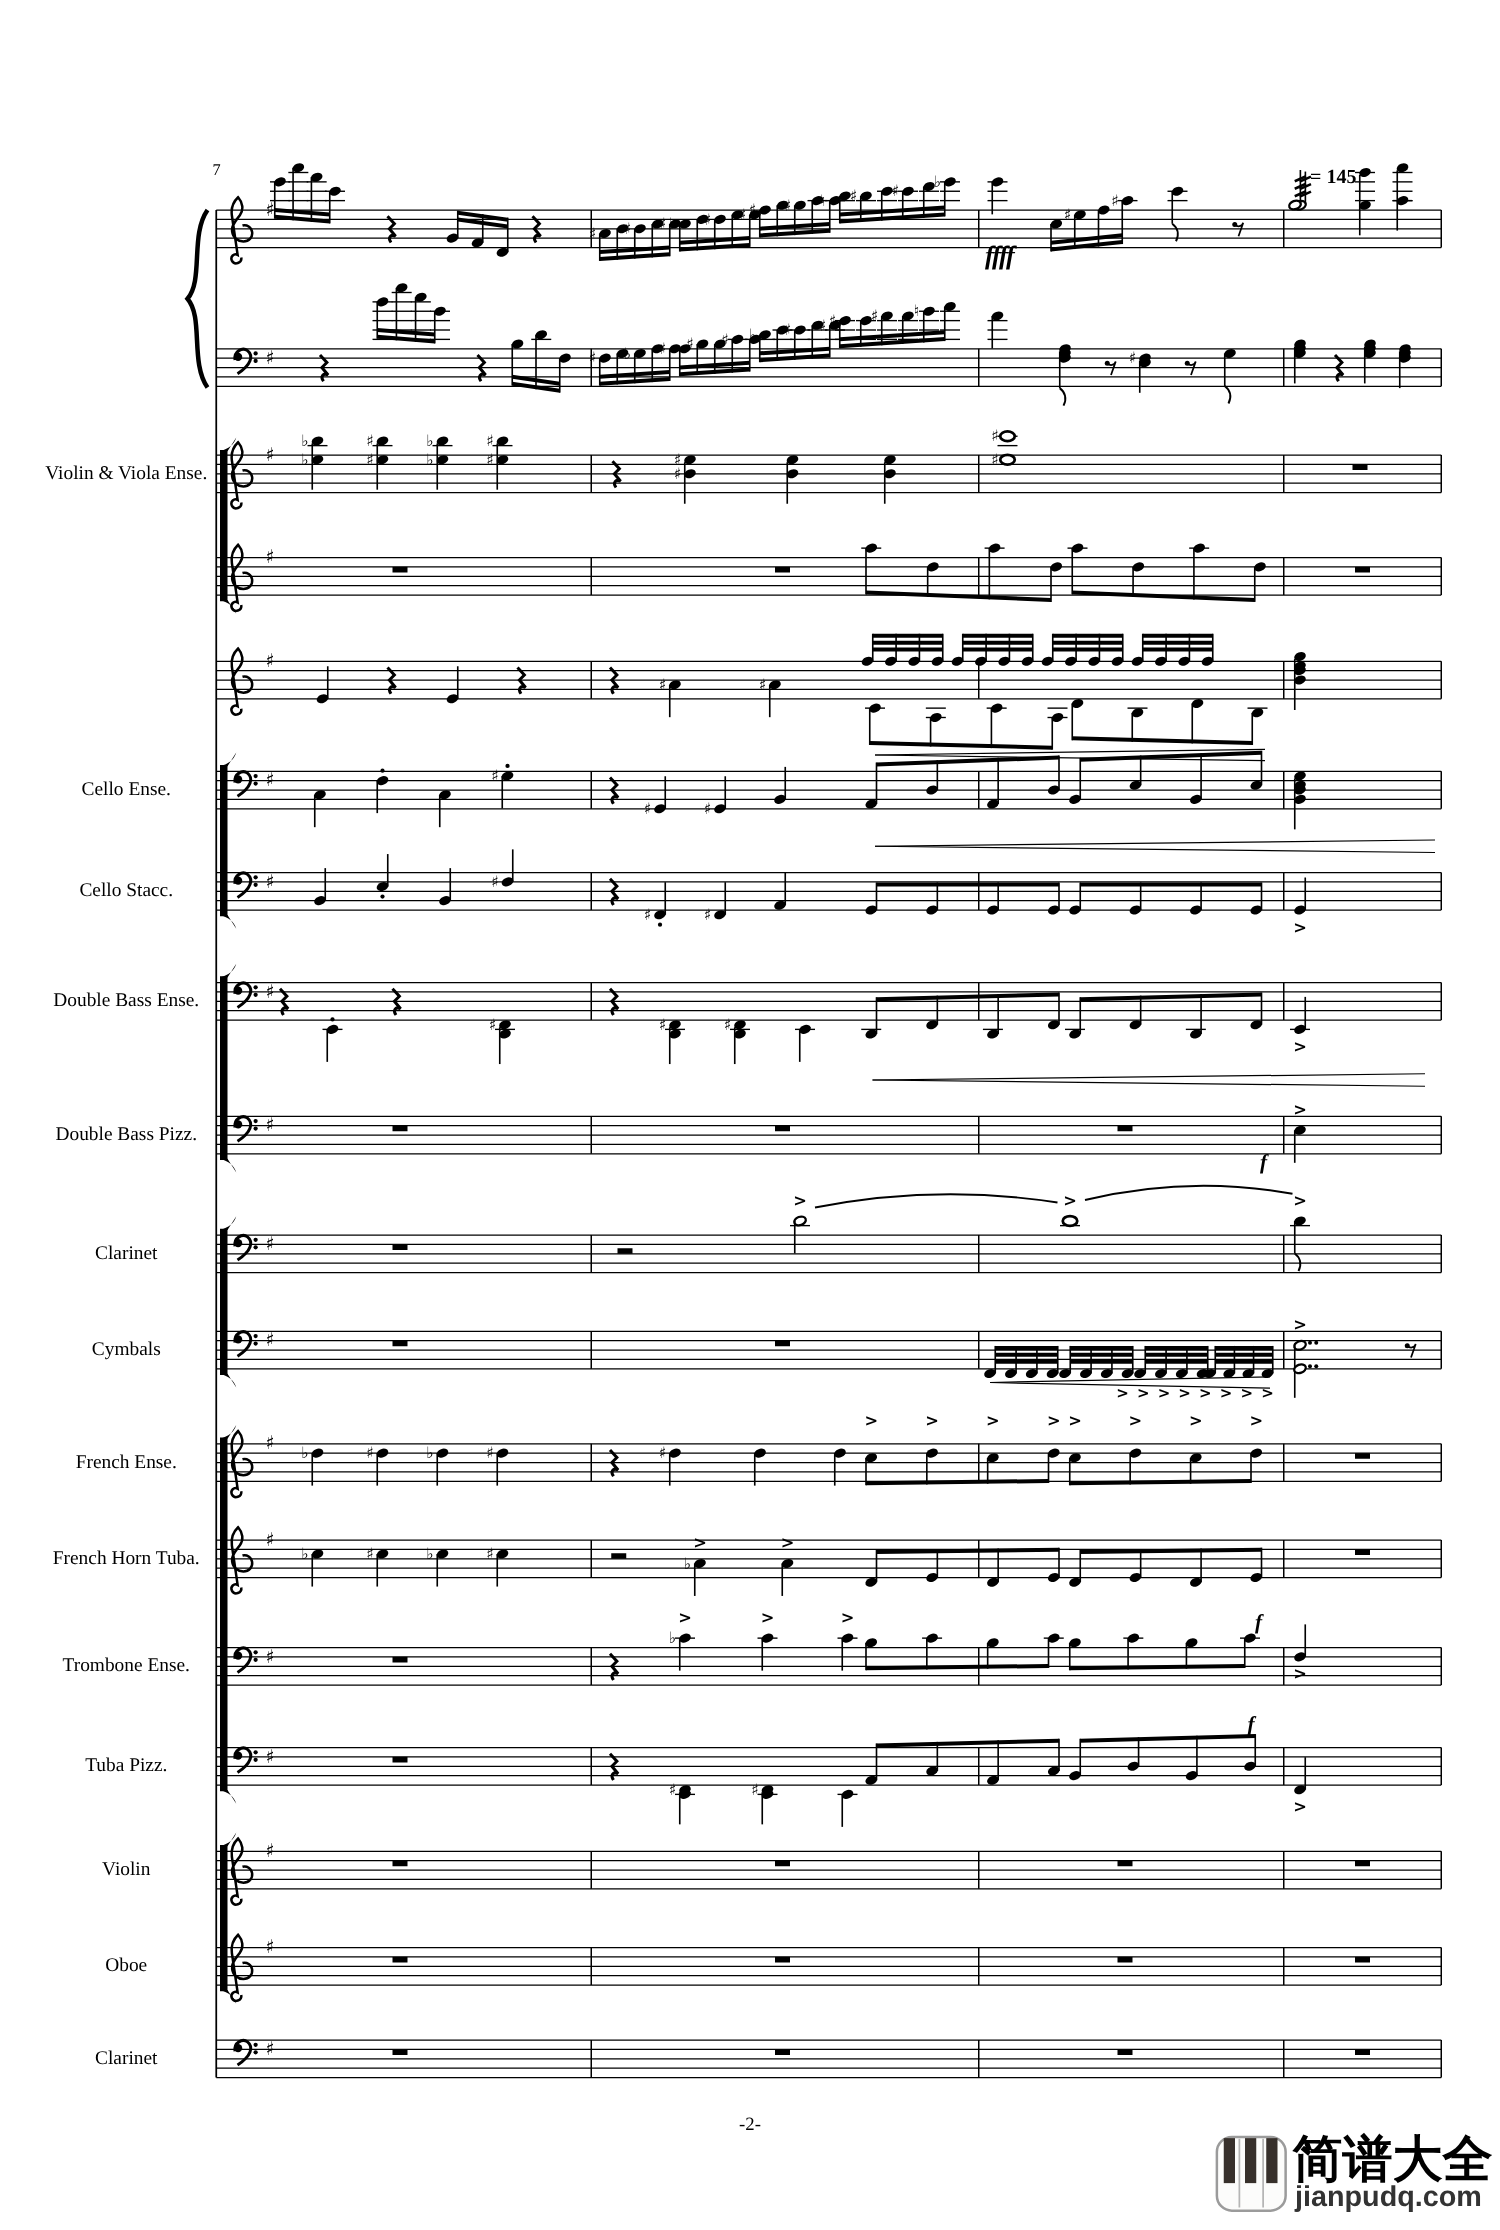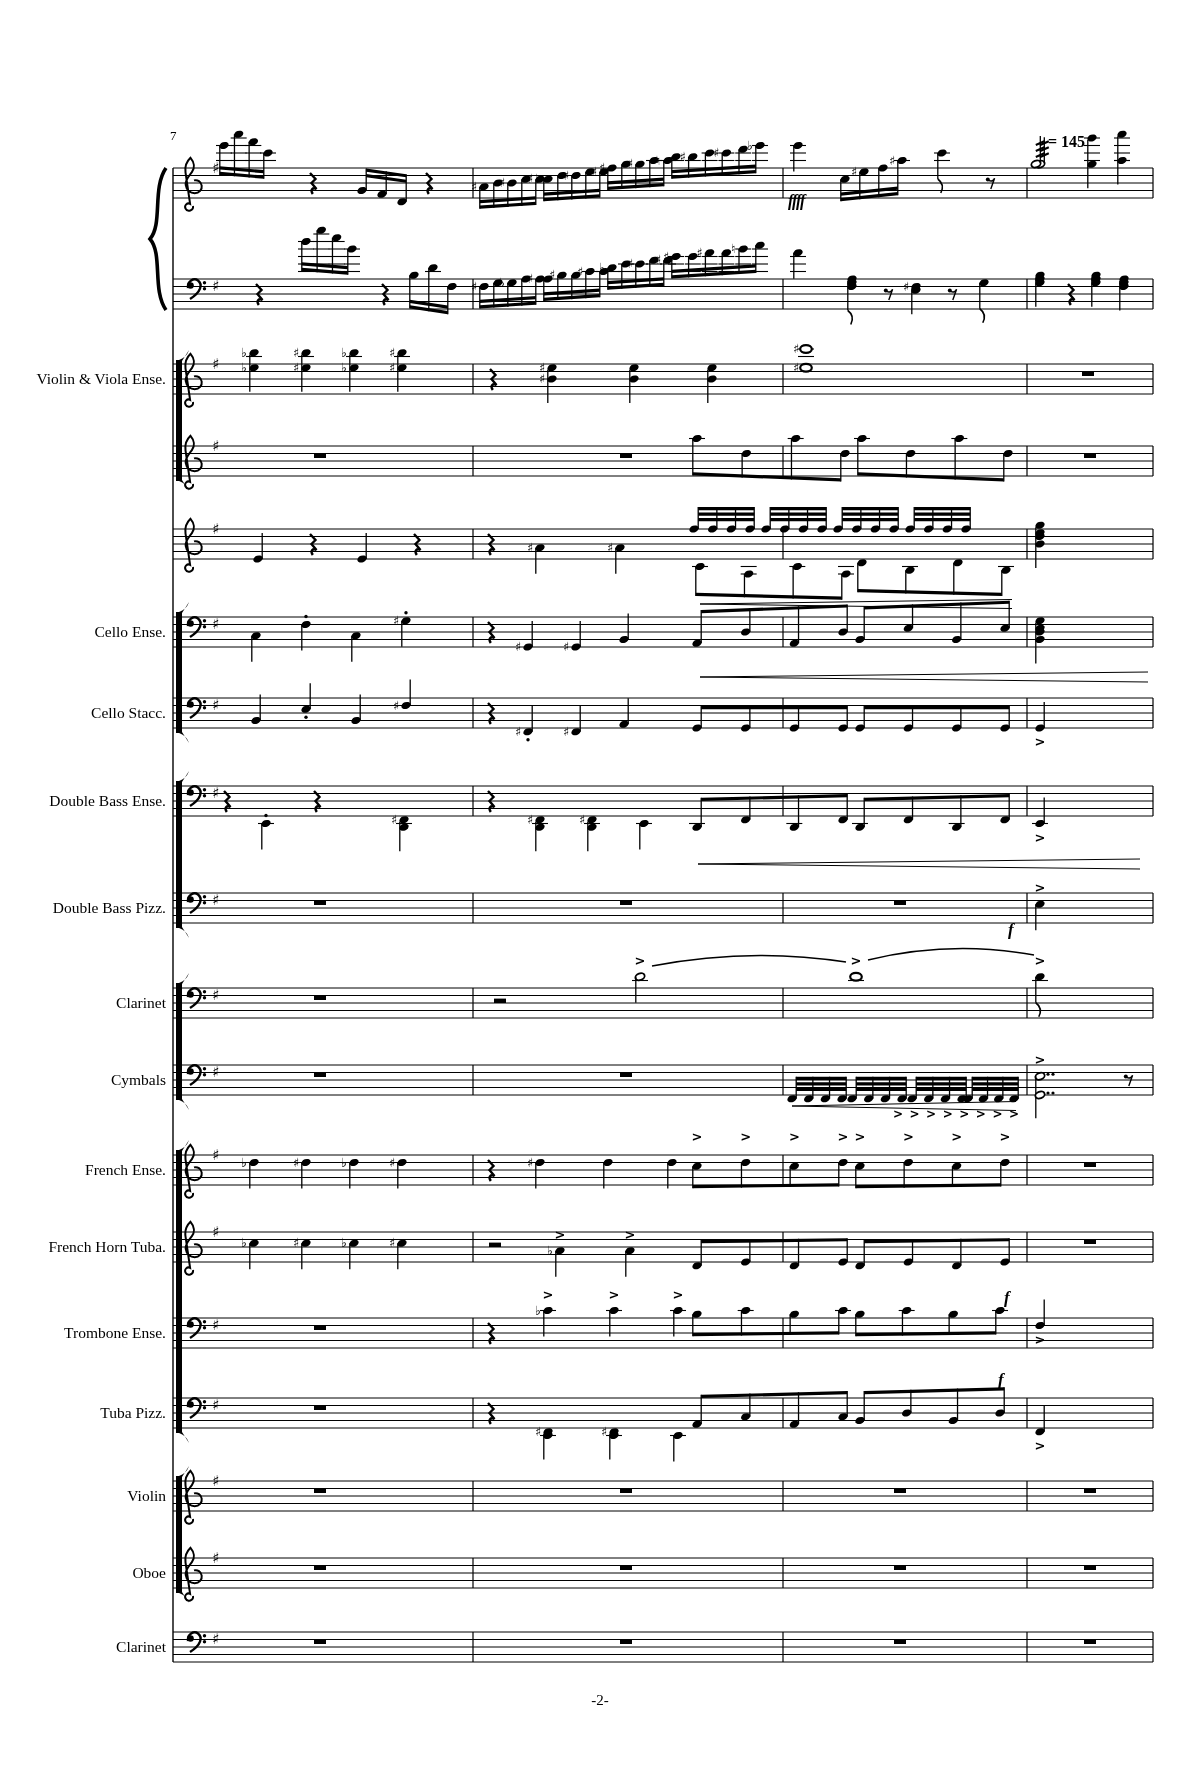--- a/index.html
+++ b/index.html
@@ -1,23 +1,23 @@
 <!DOCTYPE html>
 <html><head>
 <meta charset="utf-8">
 <style>
   html,body{margin:0;padding:0;background:#fff;}
   .page{position:relative;width:1200px;height:1784px;background:#ffffff;overflow:hidden;
         font-family:"Liberation Serif",serif;color:#000;}
-  .ilabel{position:absolute;left:0;width:166px;text-align:right;
+  .ilabel{position:absolute;left:18px;width:166px;text-align:center;
           font:15.5px "Liberation Serif",serif;white-space:nowrap;}
   .mnum{position:absolute;left:170px;top:128px;font:13px "Liberation Serif",serif;}
   .tempo{position:absolute;left:1048px;top:133px;font-weight:bold;font:bold 16px "Liberation Serif",serif;}
   .dyn{position:absolute;font-style:italic;font-weight:bold;font-family:"Liberation Serif",serif;}
-  .ffff{left:788px;top:192px;font-size:16px;letter-spacing:-1px;}
+  .ffff{left:788px;top:192px;font-size:21px;letter-spacing:-1px;}
   .f1{left:1008px;top:920px;font-size:17px;}
   .f2{left:1004px;top:1288px;font-size:17px;}
   .f3{left:998px;top:1370px;font-size:17px;}
   .pagenum{position:absolute;left:0;width:1200px;text-align:center;top:1692px;
            font:15px "Liberation Serif",serif;}
   .watermark{position:absolute;left:972px;top:1702px;width:228px;height:82px;}
   .wm-icon{position:absolute;left:0;top:6px;}
   .wm-title{position:absolute;left:62px;top:-2px;font-weight:bold;font-size:40px;
             font-family:"Liberation Sans",sans-serif;letter-spacing:0px;color:#000;}
   .wm-site{position:absolute;left:64px;top:42px;font-weight:bold;font-size:23px;
@@ -1261,13 +1261,25 @@
   <div class="ilabel" style="top:1161px">French Ense.</div>
   <div class="ilabel" style="top:1238px">French Horn Tuba.</div>
   <div class="ilabel" style="top:1324px">Trombone Ense.</div>
   <div class="ilabel" style="top:1404px">Tuba Pizz.</div>
   <div class="ilabel" style="top:1487px">Violin</div>
   <div class="ilabel" style="top:1564px">Oboe</div>
   <div class="ilabel" style="top:1638px">Clarinet</div>
 
   <div class="pagenum">-2-</div>
 
+  <div class="watermark">
+    <svg class="wm-icon" width="58" height="62" viewBox="0 0 58 62">
+      <rect x="1.5" y="1.5" width="55" height="59" rx="12" fill="#fcfcfb" stroke="#9b9b9b" stroke-width="2"></rect>
+      <line x1="19.5" y1="3" x2="19.5" y2="58" stroke="#b5b5b5" stroke-width="1.4"></line>
+      <line x1="38.5" y1="3" x2="38.5" y2="58" stroke="#b5b5b5" stroke-width="1.4"></line>
+      <rect x="7" y="2.5" width="9" height="36" fill="#37302b"></rect>
+      <rect x="24" y="2.5" width="9" height="36" fill="#37302b"></rect>
+      <rect x="41" y="2.5" width="9" height="36" fill="#37302b"></rect>
+    </svg>
+    <div class="wm-title">简谱大全</div>
+    <div class="wm-site">jianpudq.com</div>
+  </div>
 </div>
 
 </body></html>

